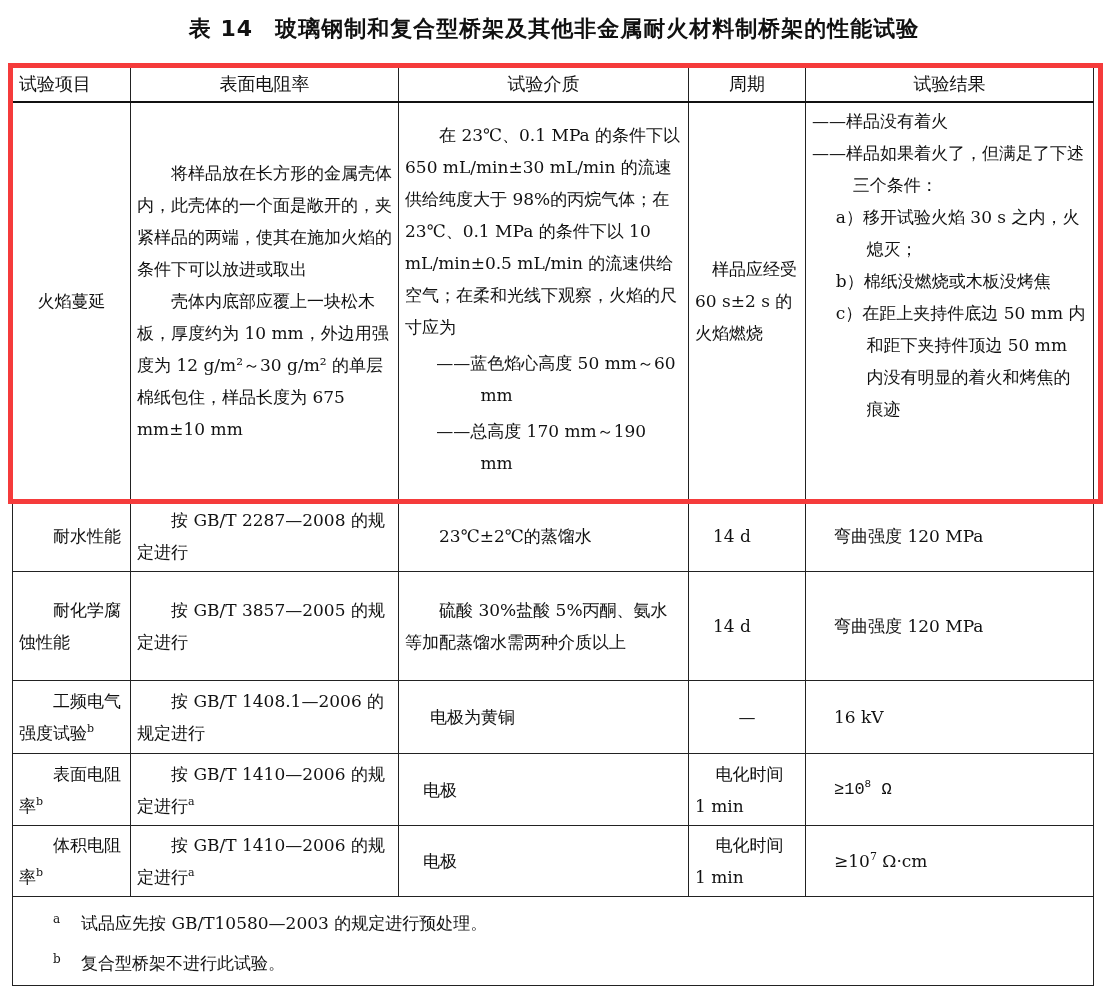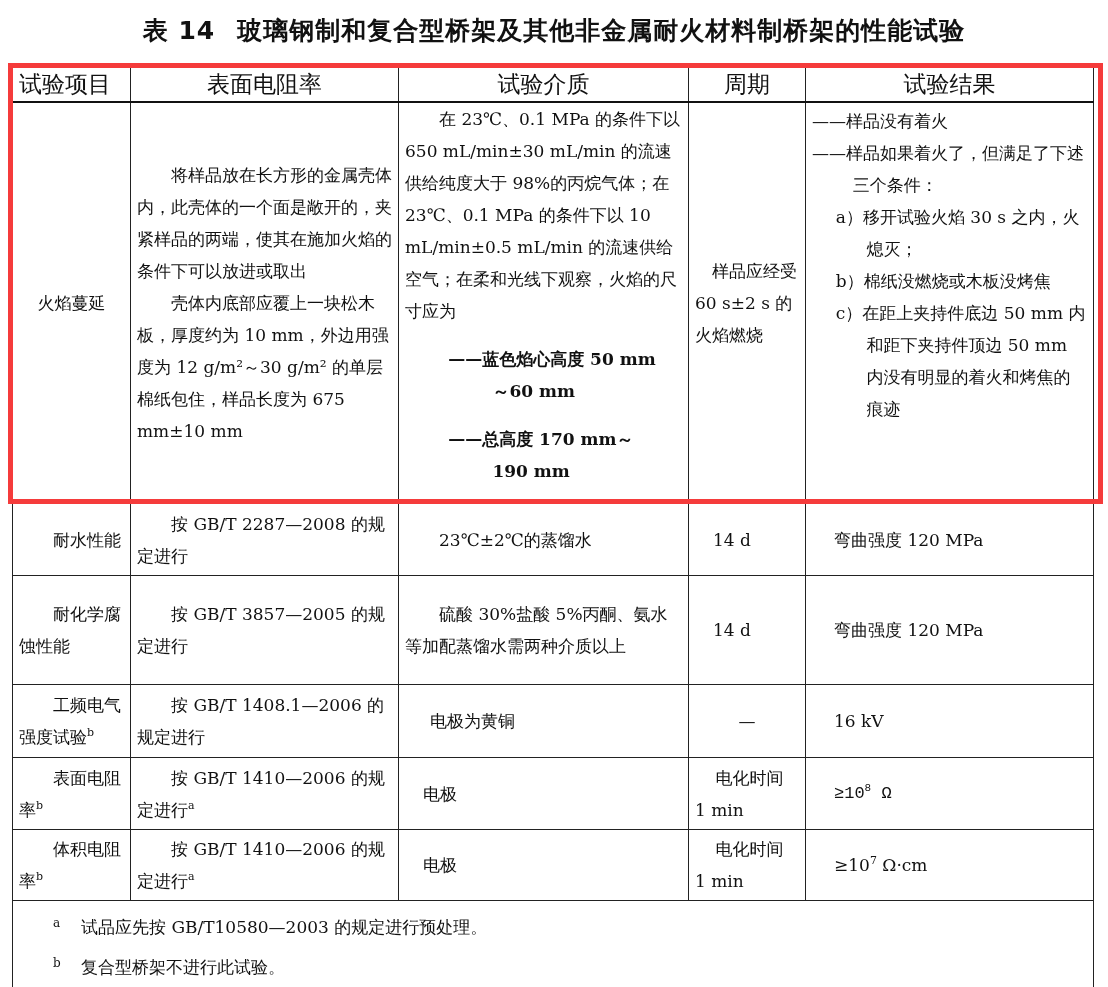--- a/index.html
+++ b/index.html
@@ -4,41 +4,41 @@
 <style>
   html, body { margin: 0; padding: 0; background: #ffffff; }
   body {
     width: 1108px; height: 987px; position: relative; overflow: hidden;
     font-family: "DejaVu Serif", "Liberation Serif", serif;
     color: #111111;
   }
   .title {
     position: absolute; left: 0; top: 14px; width: 1108px;
     text-align: center; font-family: "DejaVu Sans", "Liberation Sans", sans-serif;
-    font-weight: bold; font-size: 25px; letter-spacing: 1px; color: #111;
+    font-weight: bold; font-size: 22px; letter-spacing: 1px; color: #111;
   }
   .title .num { margin-right: 22px; }
   table.spec {
     position: absolute; left: 12px; top: 66px;
     width: 1081px; border-collapse: collapse; table-layout: fixed;
     font-size: 17px; line-height: 32px;
   }
   table.spec td, table.spec th {
     border: 1.5px solid #222; padding: 0 6px; vertical-align: middle;
     font-weight: normal;
   }
   table.spec thead th {
-    height: 34px; text-align: center; font-size: 23px;
+    height: 34px; text-align: center; font-size: 18px;
     border-bottom: 2.5px solid #111;
   }
   .c-item { text-align: left; }
   .indent { text-indent: 2em; }
   .p { margin: 0; }
   .center { text-align: center; }
-  .dash { padding-left: 1.5em; text-indent: -1.5em; margin: 16px; font-weight: bold; }
+  .dash { padding-left: 1.5em; text-indent: -1.5em; margin: 4px; }
   .res-line { margin: 0; }
   .res-sub { padding-left: 3.2em; text-indent: -1.8em; margin: 0; }
   sup { font-size: 11px; line-height: 0; vertical-align: 7px; }
   .fn { padding: 4px 40px !important; line-height: 36px; font-size: 17px; }
   .fn .mark { display: inline-block; width: 28px; font-size: 12px; vertical-align: 6px; }
   .frame {
     position: absolute; left: 8px; top: 63px; width: 1085px; height: 431px;
     border: 5px solid #f53b3b; pointer-events: none;
   }
   .row-fire td { height: 394px; }

